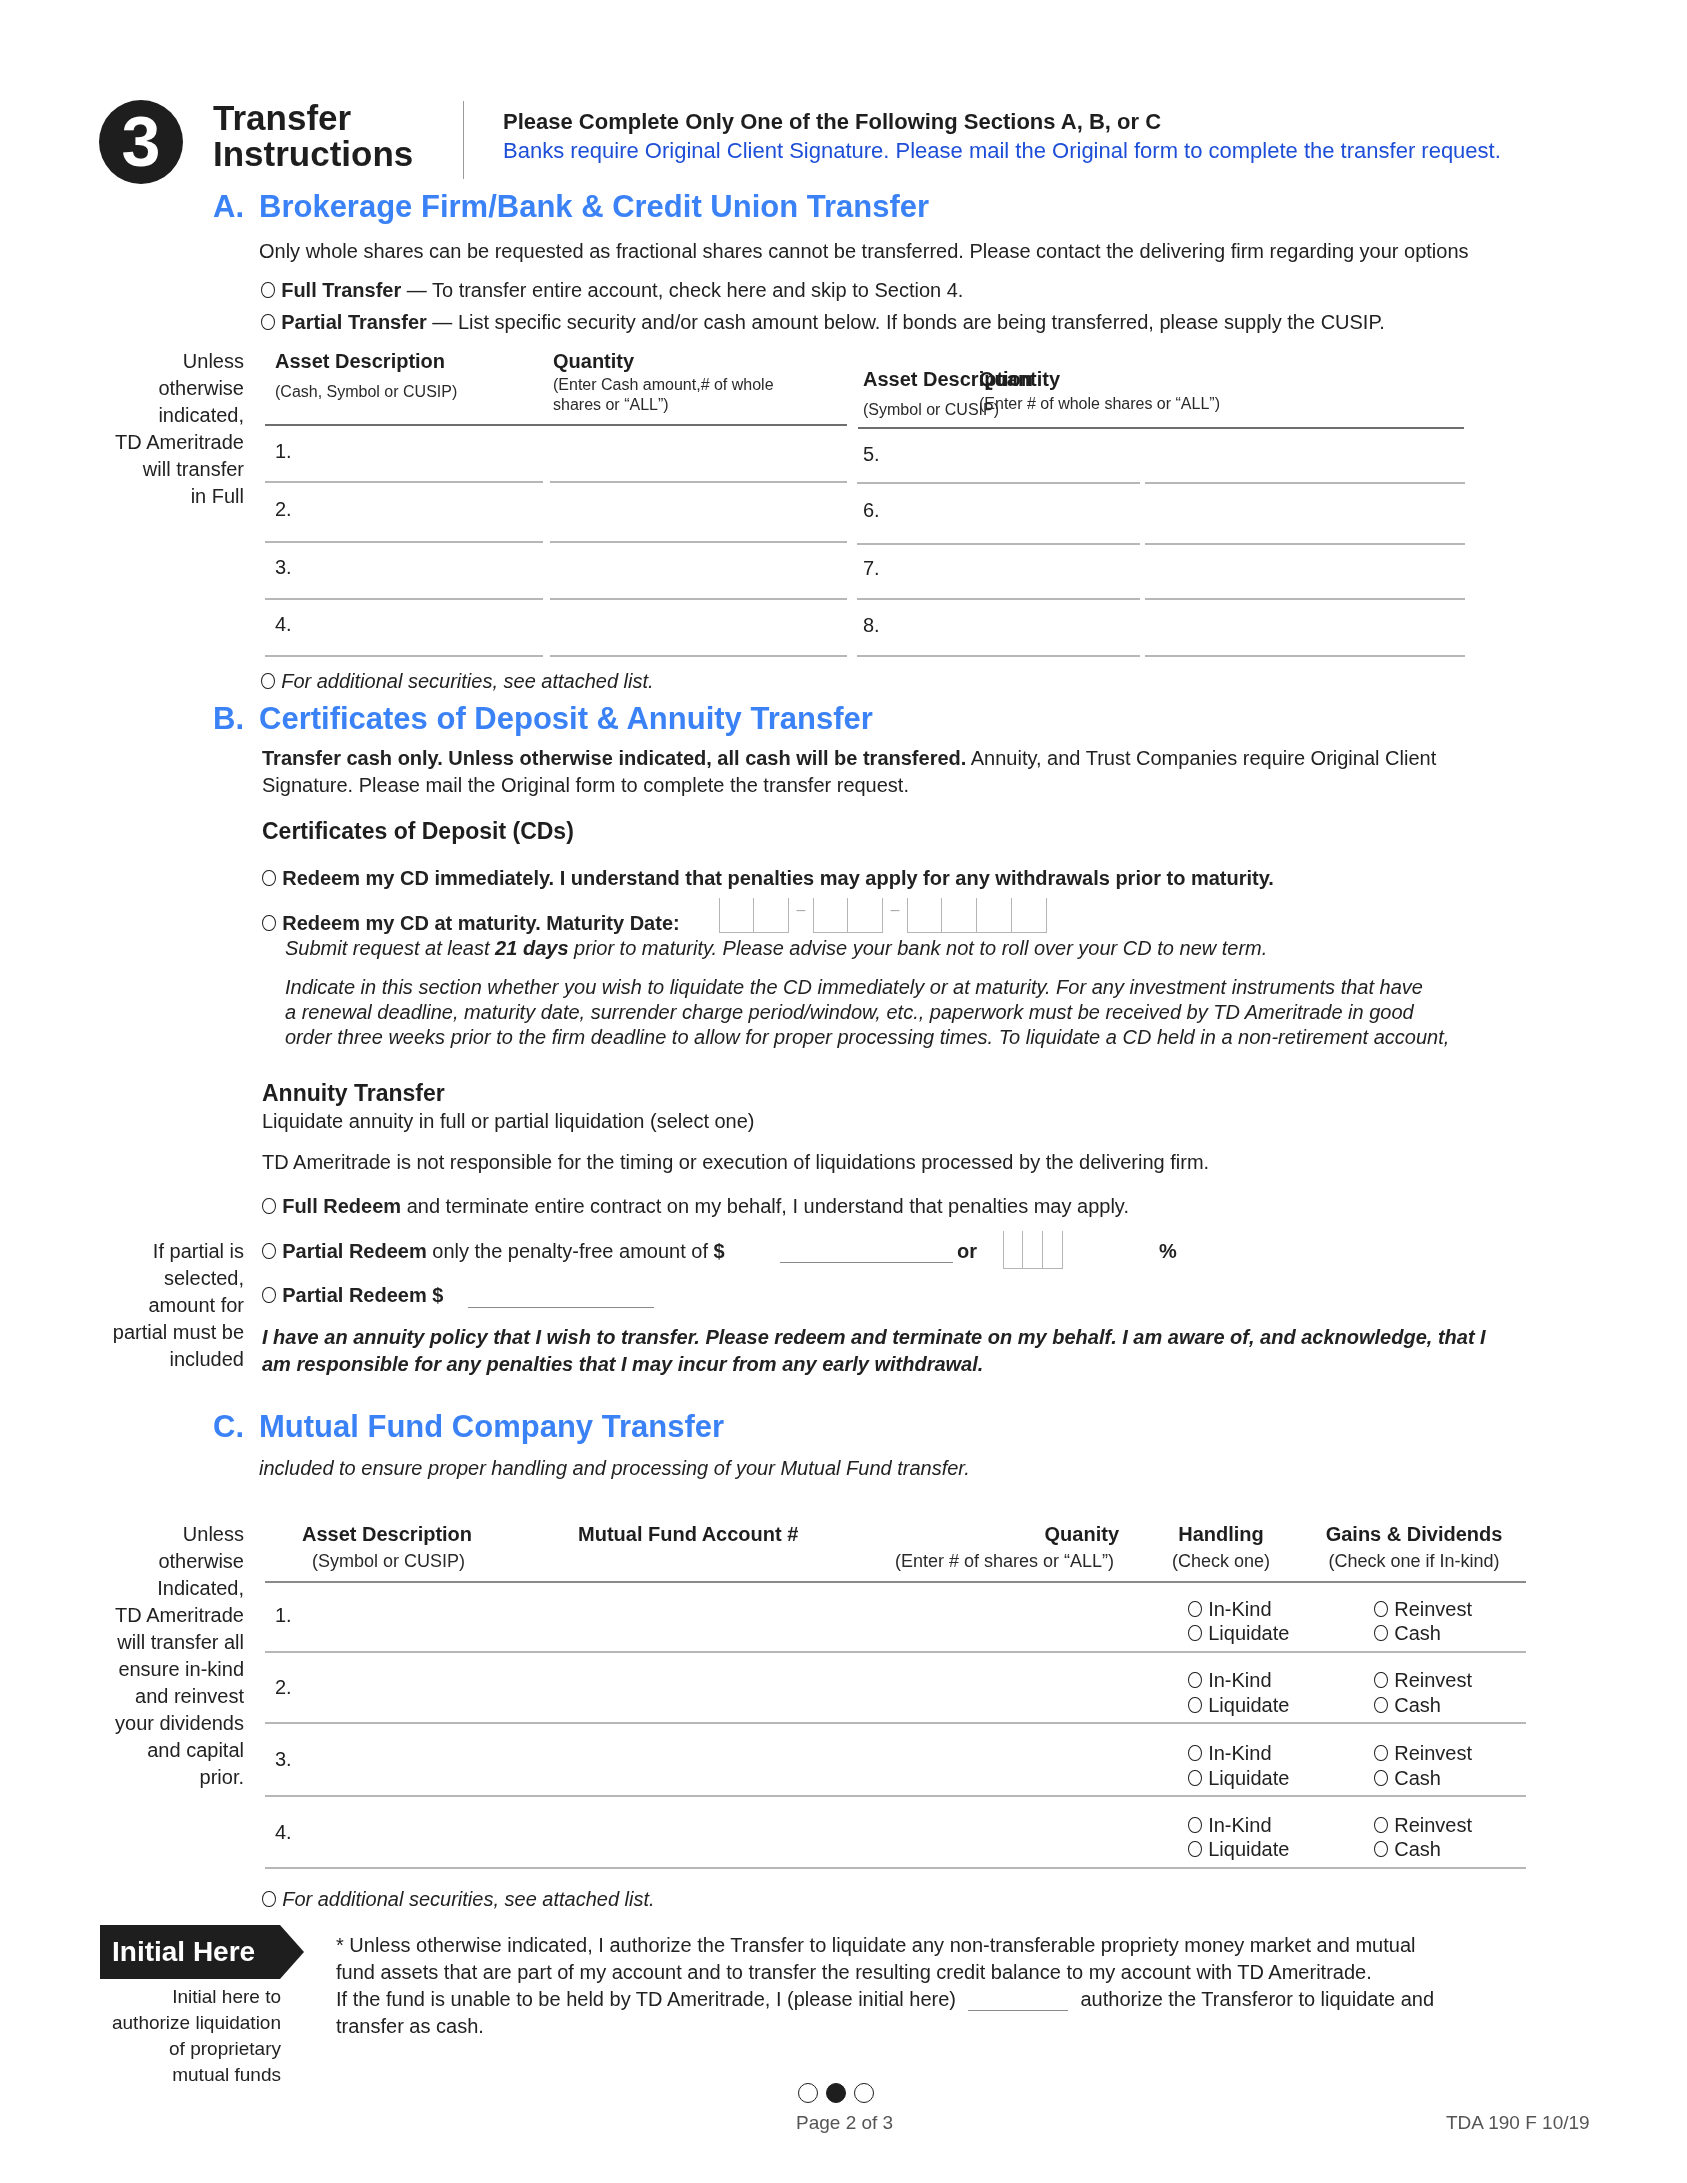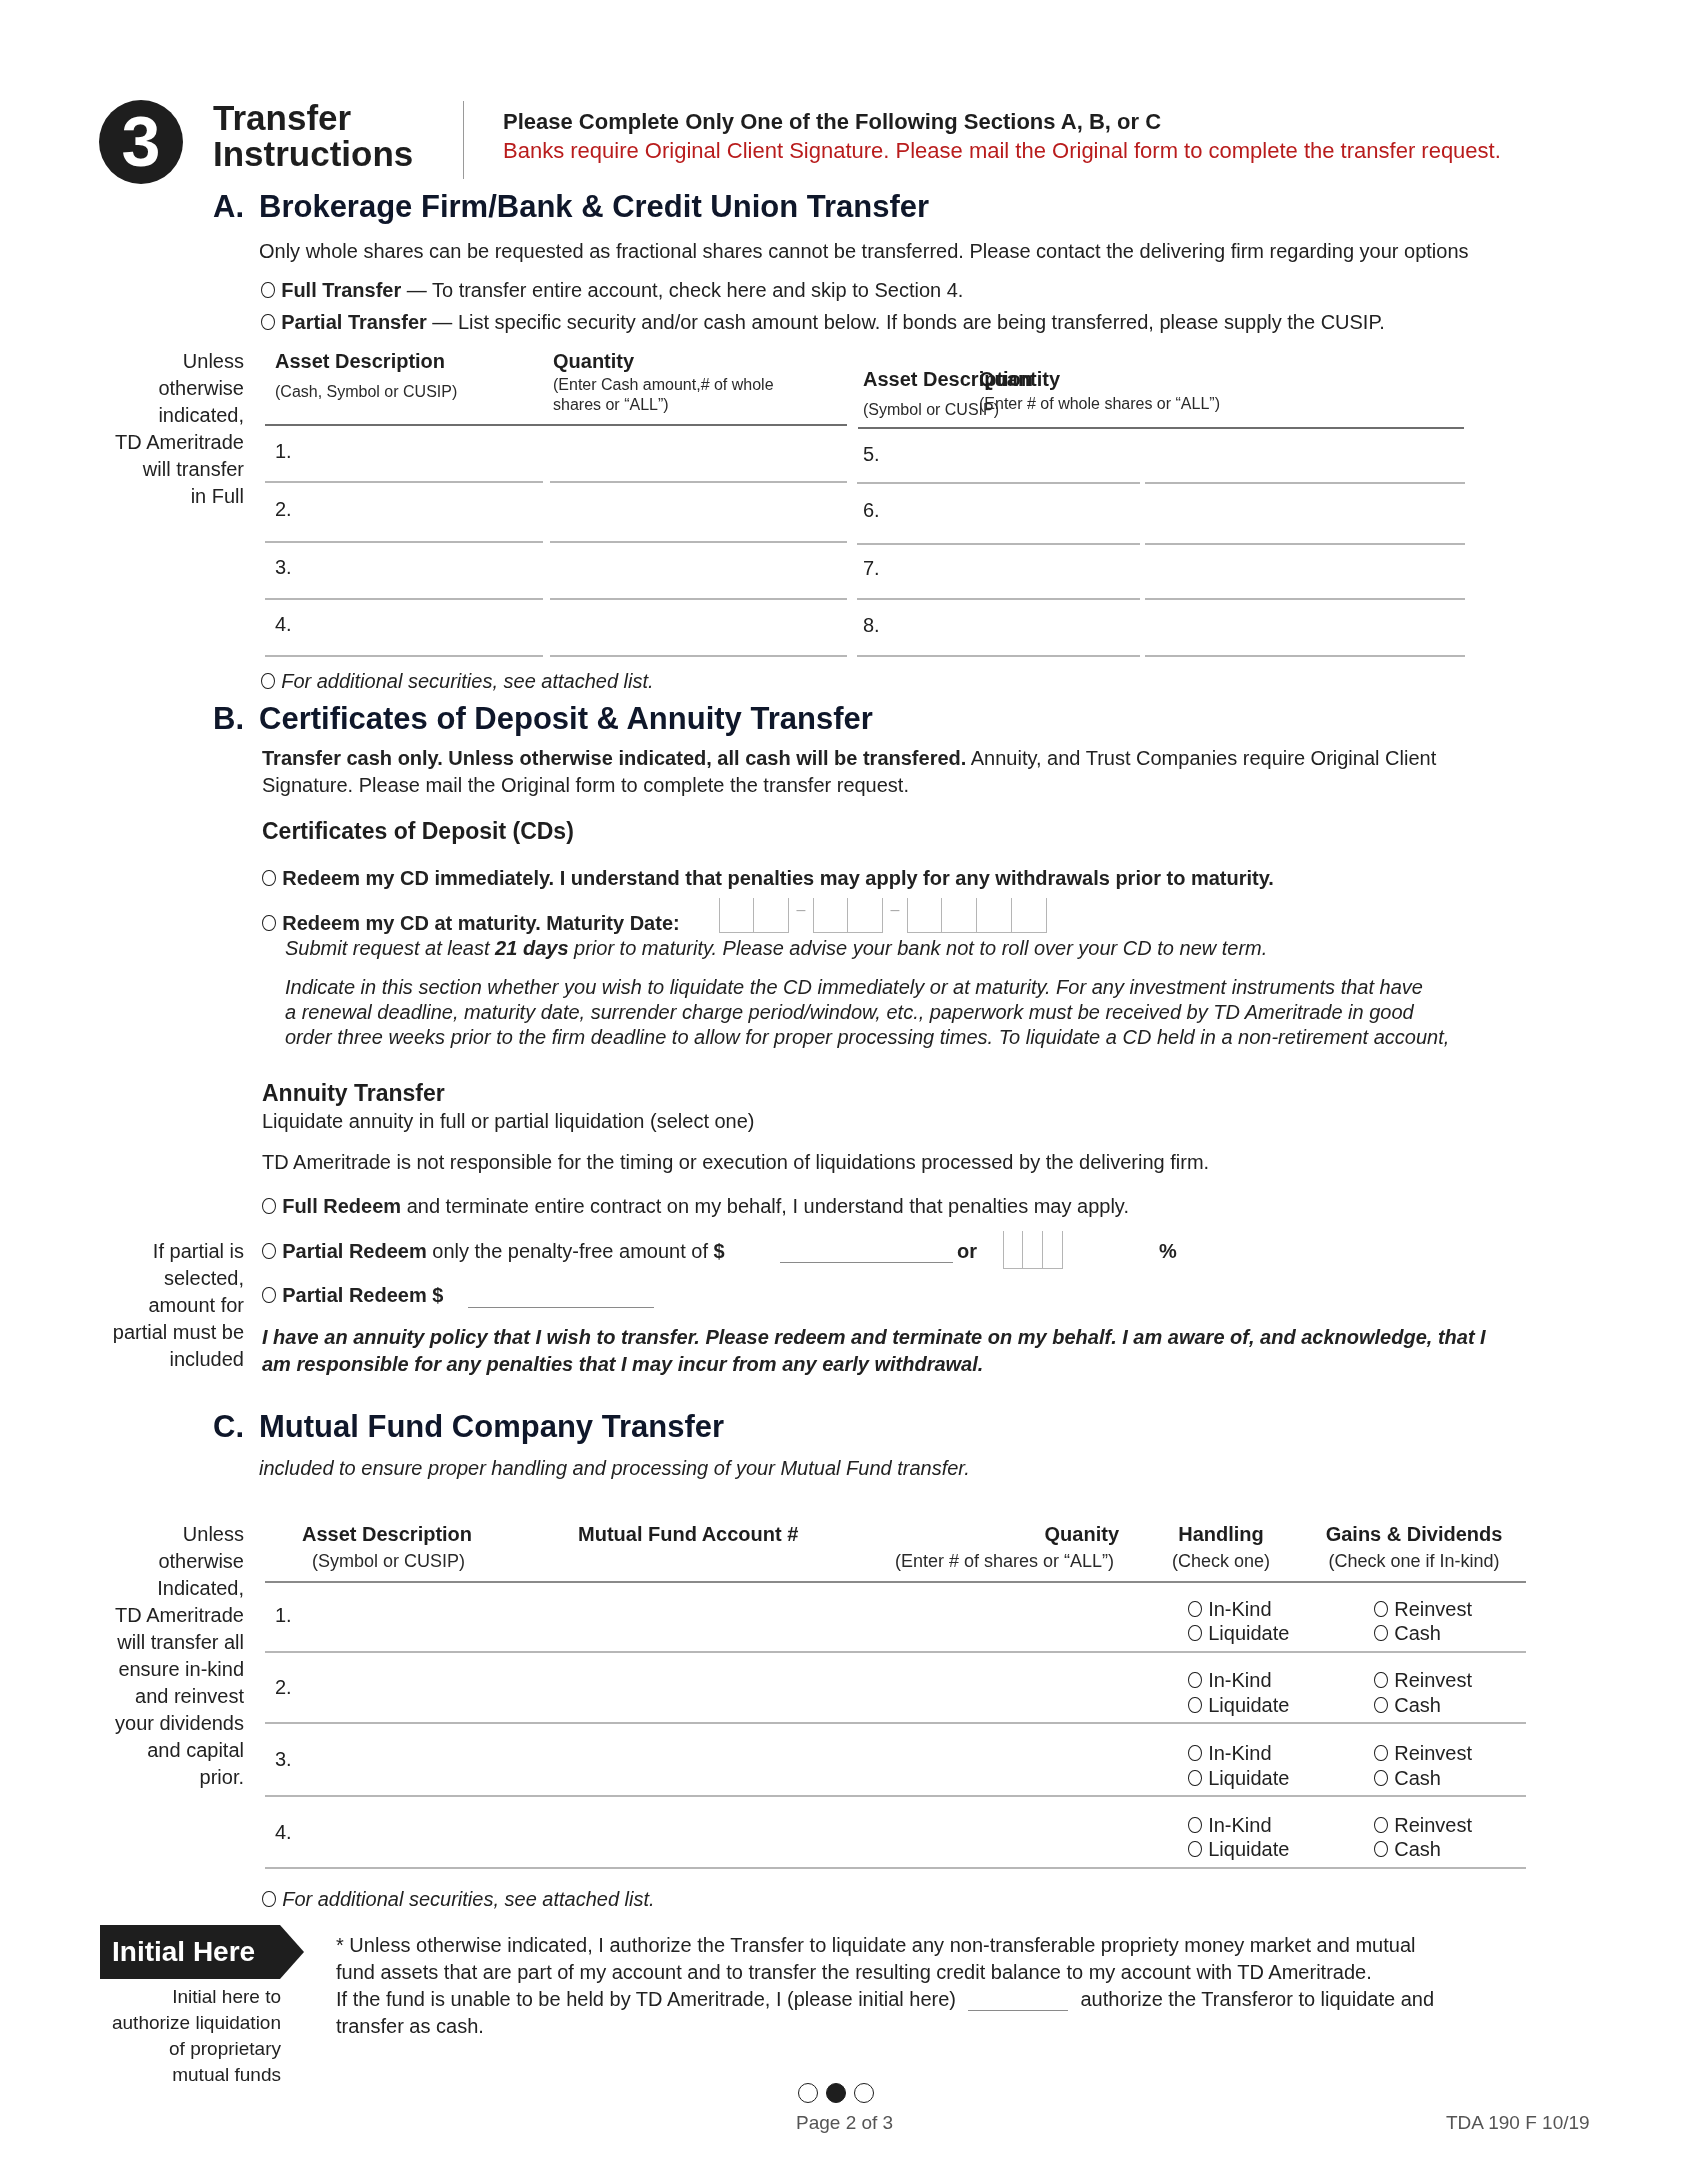--- a/index.html
+++ b/index.html
@@ -16,23 +16,23 @@
 
   
   .step-circle {
     left: 99px; top: 100px; width: 84px; height: 84px;
     border-radius: 50%; background: #1e1e1e; color: #fff;
     font-size: 70px; font-weight: bold; line-height: 84px; text-align: center;
   }
   .title-block { left: 213px; top: 100px; font-size: 35px; font-weight: bold; line-height: 36px; color: #1e1e1e; }
   .title-divider { left: 463px; top: 101px; width: 1.3px; height: 78px; background: #9a9a9a; }
   .header-note-1 { left: 503px; top: 109px; font-size: 22px; font-weight: bold; }
-  .header-note-2 { left: 503px; top: 138px; font-size: 22px; color: #b91c1c; }
-
-  .section-title { font-size: 31px; font-weight: bold; color: #0f172a; }
+  .header-note-2 { left: 503px; top: 138px; font-size: 22px; color: #1d4ed8; }
+
+  .section-title { font-size: 31px; font-weight: bold; color: #3b82f6; }
   .section-letter { display: inline-block; width: 46px; }
 
   .body-text { font-size: 20px; color: #222; line-height: 27px; }
   .radio {
     display: inline-block; width: 13.5px; height: 16px; border: 1.7px solid #1e1e1e;
     border-radius: 50%; vertical-align: -1.3px; margin-right: 6.7px; background: #fff;
   }
 
   .side-note { text-align: right; font-size: 20px; line-height: 27px; color: #222; }
 

